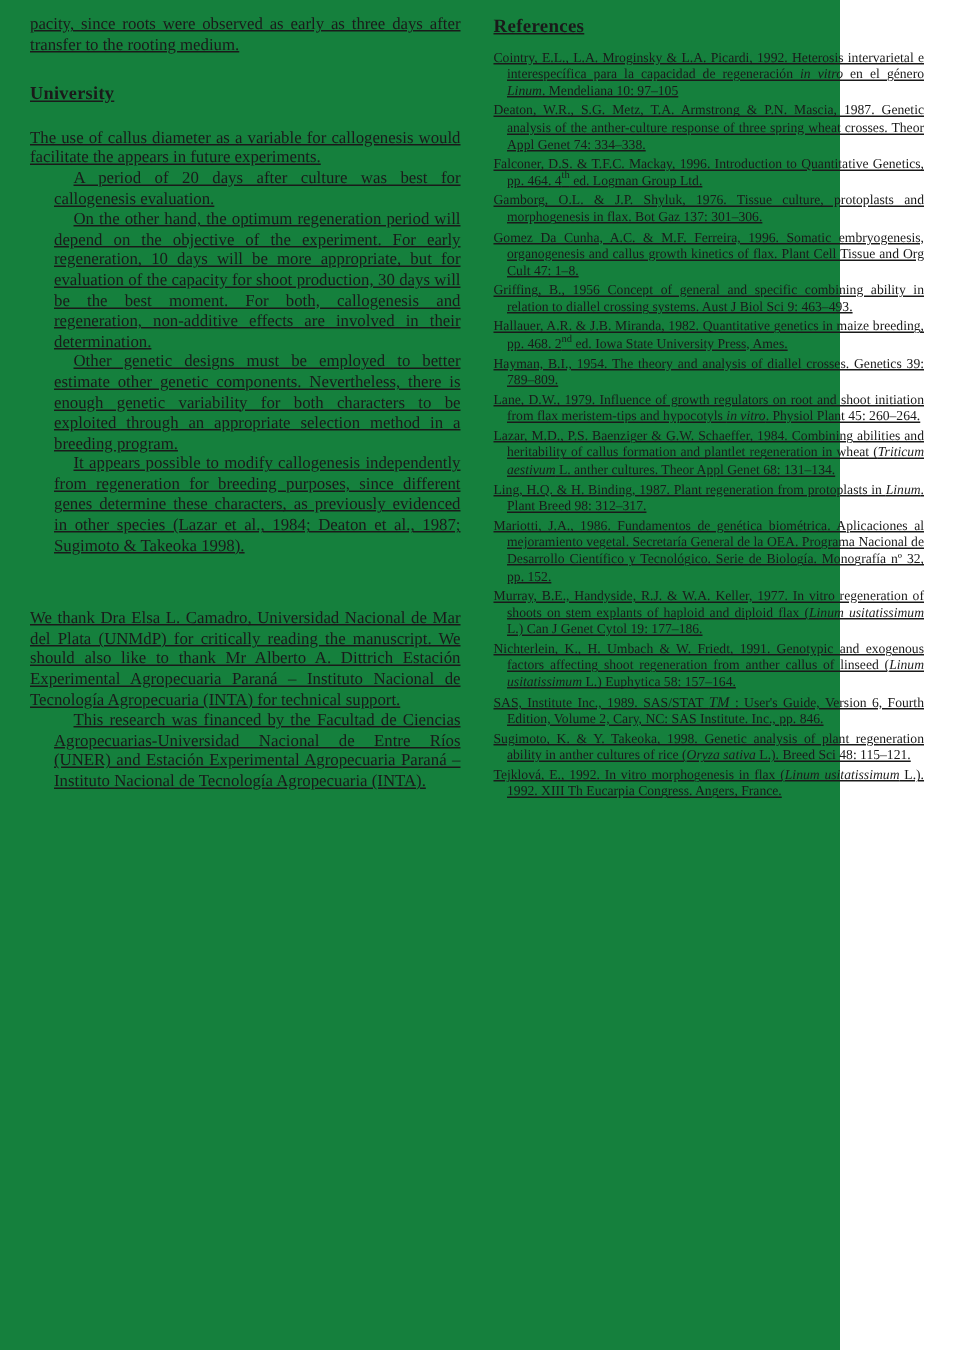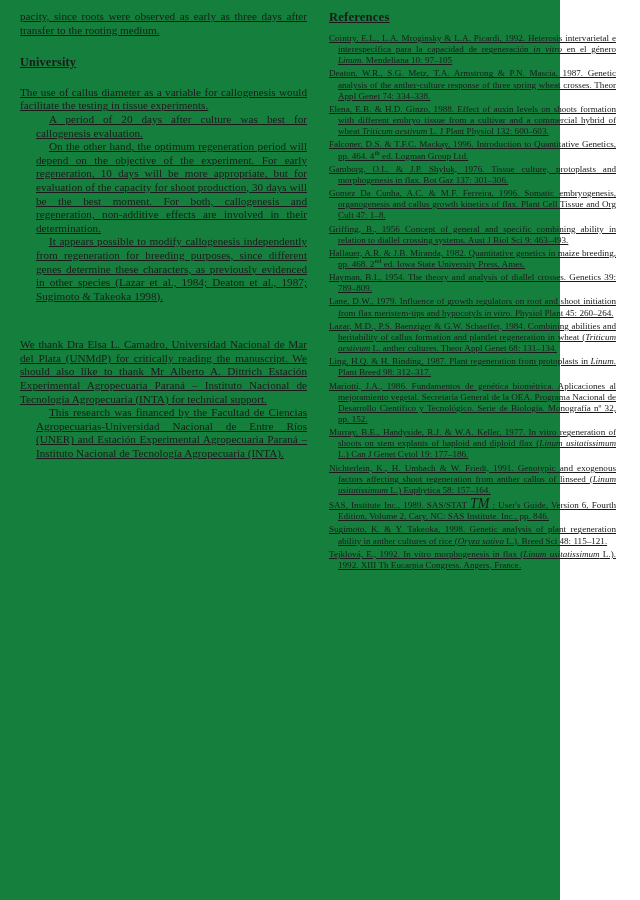--- a/index.html
+++ b/index.html
@@ -82,61 +82,61 @@
     text-indent: -9px;
   }
   .refs i { font-style: italic; }
   .refs sup {
     font-size: 7px;
     vertical-align: super;
     line-height: 0;
   }
   .tm {
     font-style: italic;
-    font-size: 14px;
+    font-size: 10px;
   }
   .tm sup {
     font-size: 6px;
   }
 </style>
 </head>
 <body>
 
 <div class="page">
   <div class="columns">
 
     <div class="col col-left">
       <div class="body-text">
 
         <p class="noindent">pacity, since roots were observed as early as three days after transfer to the rooting medium.</p>
 
         <div class="sp-before-head"></div>
         <h2 class="section">University</h2>
         <div class="sp-after-head"></div>
 
-        <p class="noindent">The use of callus diameter as a variable for callogenesis would facilitate the testing in tissue experiments.</p>
+        <p class="noindent">The use of callus diameter as a variable for callogenesis would facilitate the appears in future experiments.</p>
         <p class="indent">A period of 20 days after culture was best for callogenesis evaluation.</p>
         <p class="indent">On the other hand, the optimum regeneration period will depend on the objective of the experiment. For early regeneration, 10 days will be more appropriate, but for evaluation of the capacity for shoot production, 30 days will be the best moment. For both, callogenesis and regeneration, non-additive effects are involved in their determination.</p>
+        <p class="indent">Other genetic designs must be employed to better estimate other genetic components. Nevertheless, there is enough genetic variability for both characters to be exploited through an appropriate selection method in a breeding program.</p>
         <p class="indent">It appears possible to modify callogenesis independently from regeneration for breeding purposes, since different genes determine these characters, as previously evidenced in other species (Lazar et al., 1984; Deaton et al., 1987; Sugimoto &amp; Takeoka 1998).</p>
 
         <div class="sp-before-head"></div>
         <div class="sp-after-head"></div>
 
         <p class="noindent">We thank Dra Elsa L. Camadro, Universidad Nacional de Mar del Plata (UNMdP) for critically reading the manuscript. We should also like to thank Mr Alberto A. Dittrich Estación Experimental Agropecuaria Paraná – Instituto Nacional de Tecnología Agropecuaria (INTA) for technical support.</p>
         <p class="indent">This research was financed by the Facultad de Ciencias Agropecuarias-Universidad Nacional de Entre Ríos (UNER) and Estación Experimental Agropecuaria Paraná – Instituto Nacional de Tecnología Agropecuaria (INTA).</p>
 
       </div>
     </div>
 
     <div class="col col-right">
       <h2 class="ref-title">References</h2>
       <div class="refs">
         <p class="ref">Cointry, E.L., L.A. Mroginsky &amp; L.A. Picardi, 1992. Heterosis intervarietal e interespecífica para la capacidad de regeneración <i>in vitro</i> en el género <i>Linum</i>. Mendeliana 10: 97–105</p>
         <p class="ref">Deaton, W.R., S.G. Metz, T.A. Armstrong &amp; P.N. Mascia, 1987. Genetic analysis of the anther-culture response of three spring wheat crosses. Theor Appl Genet 74: 334–338.</p>
-        <p class="ref">Elena, E.B. &amp; H.D. Ginzo, 1988. Effect of auxin levels on shoots formation with different embryo tissue from a cultivar and a commercial hybrid of wheat <i>Triticum aestivum</i> L. J Plant Physiol 132: 600–603.</p>
         <p class="ref">Falconer, D.S. &amp; T.F.C. Mackay, 1996. Introduction to Quantitative Genetics, pp. 464. 4<sup>th</sup> ed. Logman Group Ltd.</p>
         <p class="ref">Gamborg, O.L. &amp; J.P. Shyluk, 1976. Tissue culture, protoplasts and morphogenesis in flax. Bot Gaz 137: 301–306.</p>
         <p class="ref">Gomez Da Cunha, A.C. &amp; M.F. Ferreira, 1996. Somatic embryogenesis, organogenesis and callus growth kinetics of flax. Plant Cell Tissue and Org Cult 47: 1–8.</p>
         <p class="ref">Griffing, B., 1956 Concept of general and specific combining ability in relation to diallel crossing systems. Aust J Biol Sci 9: 463–493.</p>
         <p class="ref">Hallauer, A.R. &amp; J.B. Miranda, 1982. Quantitative genetics in maize breeding, pp. 468. 2<sup>nd</sup> ed. Iowa State University Press, Ames.</p>
         <p class="ref">Hayman, B.I., 1954. The theory and analysis of diallel crosses. Genetics 39: 789–809.</p>
         <p class="ref">Lane, D.W., 1979. Influence of growth regulators on root and shoot initiation from flax meristem-tips and hypocotyls <i>in vitro</i>. Physiol Plant 45: 260–264.</p>
         <p class="ref">Lazar, M.D., P.S. Baenziger &amp; G.W. Schaeffer, 1984. Combining abilities and heritability of callus formation and plantlet regeneration in wheat (<i>Triticum aestivum</i> L. anther cultures. Theor Appl Genet 68: 131–134.</p>
         <p class="ref">Ling, H.Q. &amp; H. Binding, 1987. Plant regeneration from protoplasts in <i>Linum</i>. Plant Breed 98: 312–317.</p>
         <p class="ref">Mariotti, J.A., 1986. Fundamentos de genética biométrica. Aplicaciones al mejoramiento vegetal. Secretaría General de la OEA. Programa Nacional de Desarrollo Científico y Tecnológico. Serie de Biología. Monografía nº 32, pp. 152.</p>

